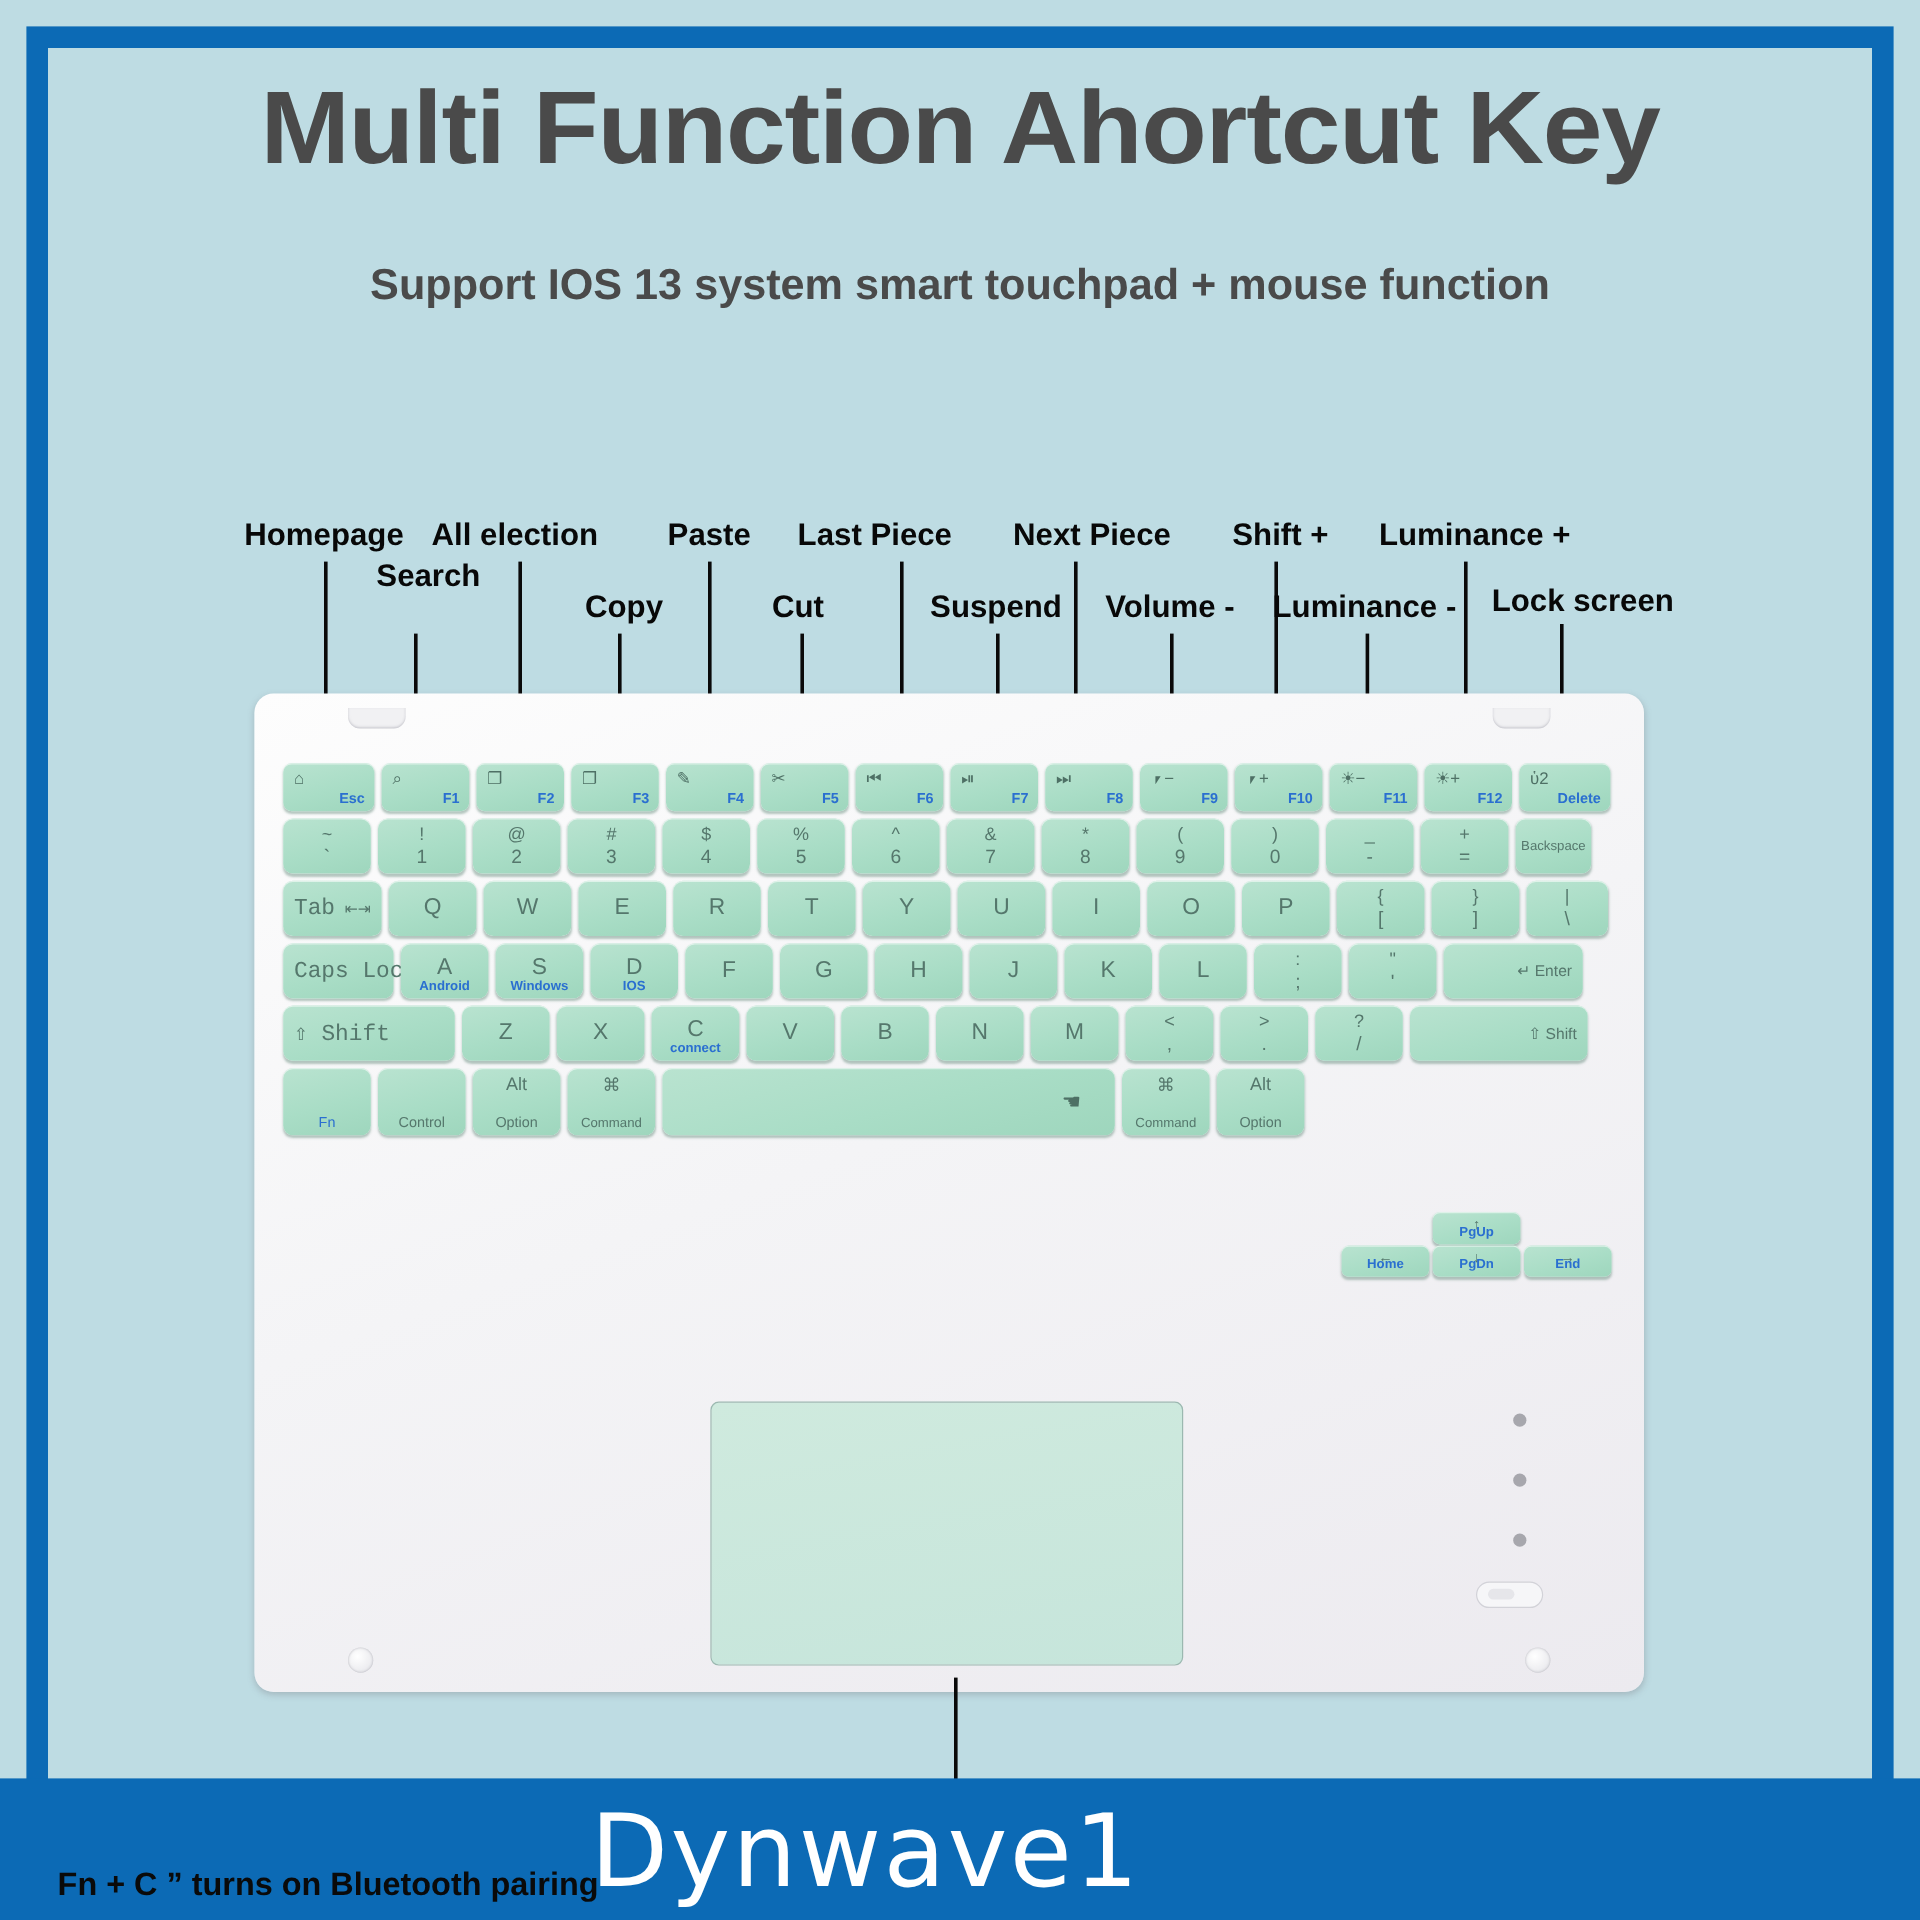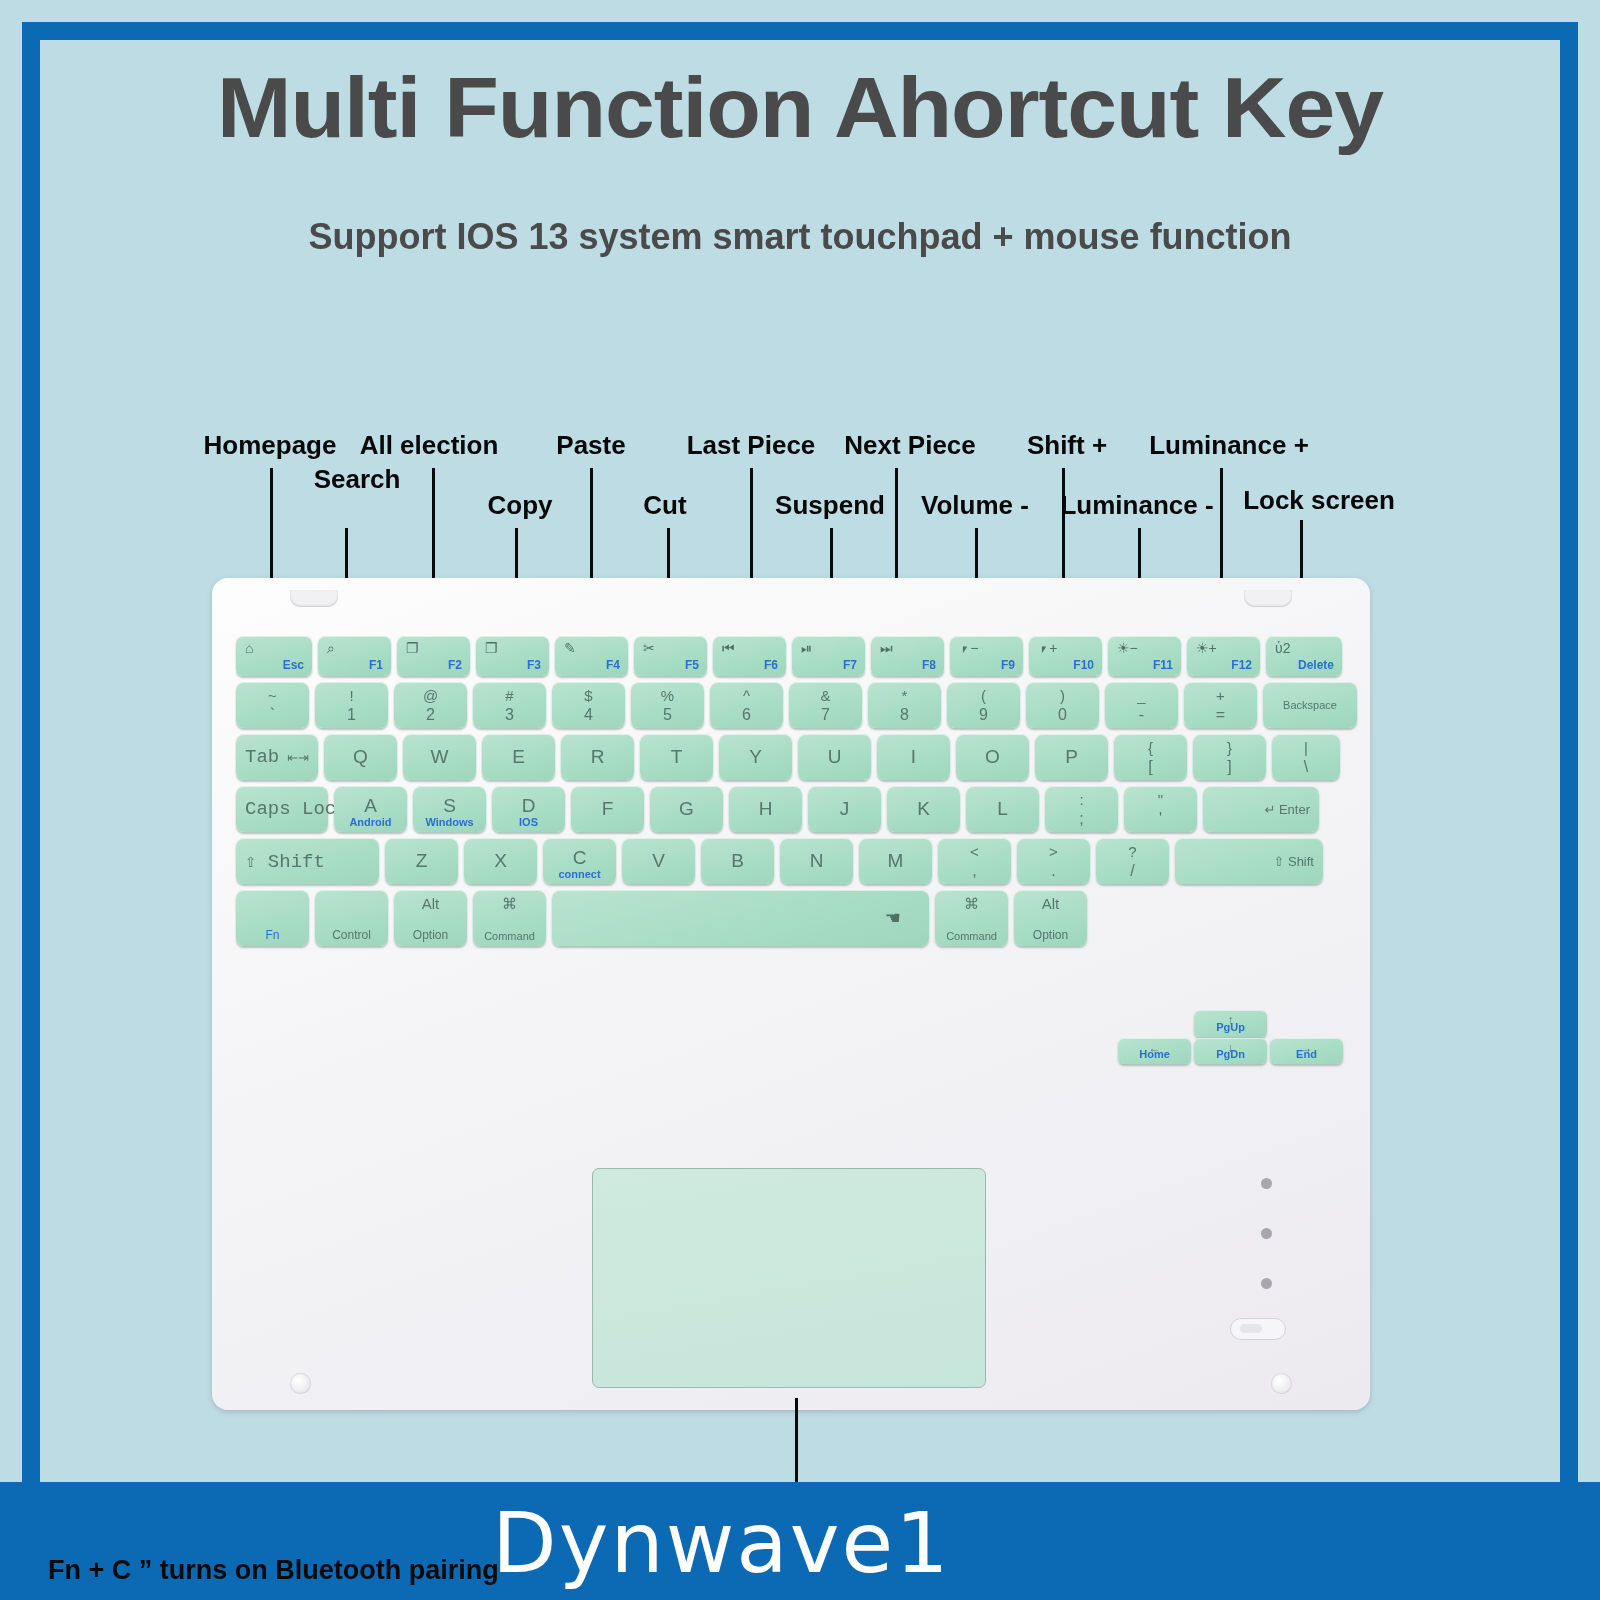--- a/index.html
+++ b/index.html
@@ -307,21 +307,21 @@
     <div class="callout-label" style="left: 357px; top: 464px;">Search</div>
     <div class="callout-line" style="left: 345px; top: 528px; height: 112px;"></div>
     <div class="callout-label" style="left: 429px; top: 430px;">All election</div>
     <div class="callout-line" style="left: 432px; top: 468px; height: 170px;"></div>
     <div class="callout-label" style="left: 520px; top: 490px;">Copy</div>
     <div class="callout-line" style="left: 515px; top: 528px; height: 112px;"></div>
     <div class="callout-label" style="left: 591px; top: 430px;">Paste</div>
     <div class="callout-line" style="left: 590px; top: 468px; height: 170px;"></div>
     <div class="callout-label" style="left: 665px; top: 490px;">Cut</div>
     <div class="callout-line" style="left: 667px; top: 528px; height: 112px;"></div>
-    <div class="callout-label" style="left: 751px; top: 430px;">Last Piece</div>
+    <div class="callout-label" style="left: 729px; top: 430px;">Last Piece</div>
     <div class="callout-line" style="left: 750px; top: 468px; height: 170px;"></div>
     <div class="callout-label" style="left: 830px; top: 490px;">Suspend</div>
     <div class="callout-line" style="left: 830px; top: 528px; height: 112px;"></div>
     <div class="callout-label" style="left: 910px; top: 430px;">Next Piece</div>
     <div class="callout-line" style="left: 895px; top: 468px; height: 170px;"></div>
     <div class="callout-label" style="left: 975px; top: 490px;">Volume -</div>
     <div class="callout-line" style="left: 975px; top: 528px; height: 112px;"></div>
     <div class="callout-label" style="left: 1067px; top: 430px;">Shift +</div>
     <div class="callout-line" style="left: 1062px; top: 468px; height: 170px;"></div>
     <div class="callout-label" style="left: 1137px; top: 490px;">Luminance -</div>
@@ -443,21 +443,21 @@
           <span class="k-bl">0</span>
         </div>
         <div class="key" style="width: 73px;">
           <span class="k-tl">_</span>
           <span class="k-bl">-</span>
         </div>
         <div class="key" style="width: 73px;">
           <span class="k-tl">+</span>
           <span class="k-bl">=</span>
         </div>
-        <div class="key" style="width: 94px;">
+        <div class="key" style="width: 63px;">
           <span class="k-center" style="font-size: 11px;">Backspace</span>
         </div>
       </div>
       <div class="krow">
         <div class="key" style="width: 82px;">
           <span class="k-left">Tab</span>
           <span class="k-right" style="font-size: 13px;">⇤⇥</span>
         </div>
         <div class="key" style="width: 73px;">
           <span class="k-center">Q</span>

